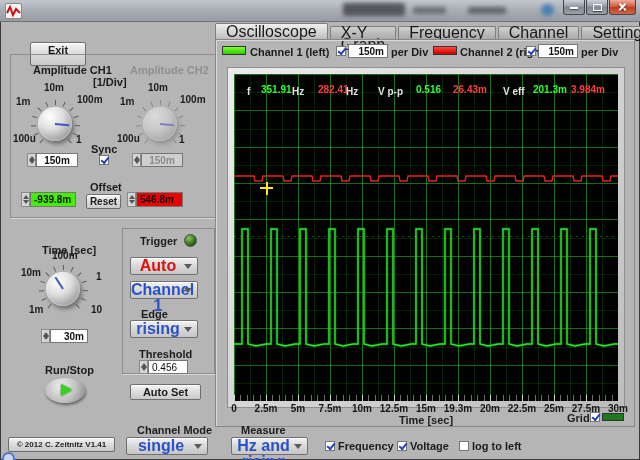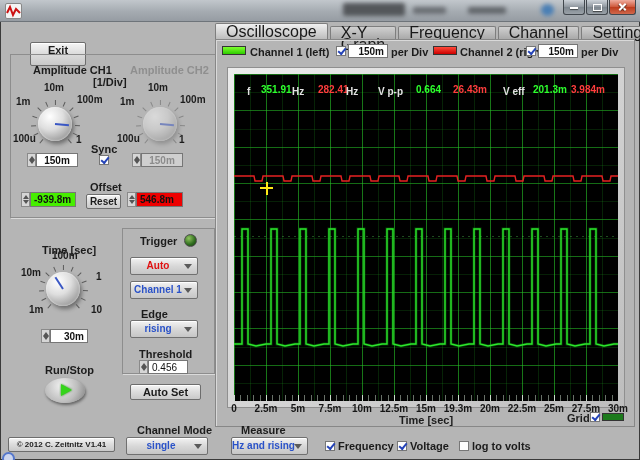--- a/index.html
+++ b/index.html
@@ -33,21 +33,21 @@
   .fld.gray{background:#cfcfcf;color:#8c8c8c;}
   .spin{position:absolute;width:9px;background:#d6d6d6;border:1px solid #8a8a8a;box-sizing:border-box;}
   .spin i{position:absolute;left:1px;width:0;height:0;border-left:3px solid transparent;border-right:3px solid transparent;}
   .spin .up{top:2px;border-bottom:4px solid #555;}
   .spin .dn{bottom:2px;border-top:4px solid #555;}
   .chk{position:absolute;width:10px;height:10px;background:#fdfdfd;border:1px solid #777;box-sizing:border-box;}
   .chk.on::after{content:"";position:absolute;left:1px;top:1px;width:6px;height:3px;
     border-left:2px solid #2443b8;border-bottom:2px solid #2443b8;transform:rotate(-50deg);}
   .drop{position:absolute;background:linear-gradient(#f3f3f3,#d8d8d8 50%,#c6c6c6);
     border:1px solid #707070;border-radius:2px;box-shadow:inset 0 1px 0 #fff;box-sizing:border-box;}
-  .drop .dtext{display:block;text-align:center;font-size:10px;font-weight:bold;line-height:16px;padding-right:12px;}
+  .drop .dtext{display:block;text-align:center;font-size:16px;font-weight:bold;line-height:16px;padding-right:12px;}
   .drop::after{content:"";position:absolute;right:5px;top:50%;margin-top:-2px;
     border-left:4px solid transparent;border-right:4px solid transparent;border-top:5px solid #5a5a5a;}
   .blue{color:#2a52c8;} .redtxt{color:#e01010;}
   .dial{position:absolute;width:56px;height:56px;}
   .knob{position:absolute;left:11px;top:11px;width:34px;height:34px;border-radius:50%;
     background:radial-gradient(circle at 35% 28%,#ffffff,#dedede 40%,#a8a8a8 72%,#6f6f6f);
     box-shadow:2px 3px 4px rgba(0,0,0,.4),inset 0 0 2px rgba(255,255,255,.8);}
   .needle{position:absolute;left:28px;top:27px;width:14px;height:2px;background:#3a57c4;transform-origin:0 50%;}
   .ktick{position:absolute;left:50%;top:50%;width:1px;height:5px;margin:-2.5px 0 0 -0.5px;background:#5c5c5c;}
   .dlbl{position:absolute;font-size:10px;font-weight:bold;color:#1c1c1c;white-space:nowrap;}
@@ -284,21 +284,21 @@
   <span class="lbl" style="left:581px;top:46px;">per Div</span>
 
   <div class="scope-frame"></div>
   <div class="plot">
     <span class="mtext mw" style="left:13px;top:12px;">f</span>
     <span class="mtext mg" style="left:27px;top:10px;">351.91</span>
     <span class="mtext mw" style="left:58px;top:12px;">Hz</span>
     <span class="mtext mr" style="left:84px;top:10px;">282.41</span>
     <span class="mtext mw" style="left:112px;top:12px;">Hz</span>
     <span class="mtext mw" style="left:144px;top:12px;">V p-p</span>
-    <span class="mtext mg" style="left:182px;top:10px;">0.664</span>
+    <span class="mtext mg" style="left:182px;top:10px;">0.516</span>
     <span class="mtext mr" style="left:219px;top:10px;">26.43m</span>
     <span class="mtext mw" style="left:269px;top:12px;">V eff</span>
     <span class="mtext mg" style="left:299px;top:10px;">201.3m</span>
     <span class="mtext mr" style="left:337px;top:10px;">3.984m</span>
     <div class="faintline"></div>
     <svg id="trace-svg" width="384" height="327" viewBox="0 0 384 327">
       <polyline id="g1b" fill="none" stroke="#0a8a0a" stroke-width="3" opacity="0.45" points="0,270 8,270 8,155 14,155 14,270 22,272 32,270 37,270 37,155 43,155 43,270 51,272 61,270 66,270 66,155 72,155 72,270 80,272 90,270 95,270 95,155 101,155 101,270 109,272 119,270 124,270 124,155 130,155 130,270 138,272 148,270 153,270 153,155 159,155 159,270 167,272 177,270 182,270 182,155 188,155 188,270 196,272 206,270 211,270 211,155 217,155 217,270 225,272 235,270 240,270 240,155 246,155 246,270 254,272 264,270 269,270 269,155 275,155 275,270 283,272 293,270 298,270 298,155 304,155 304,270 312,272 322,270 327,270 327,155 333,155 333,270 341,272 351,270 356,270 356,155 362,155 362,270 370,272 380,270 384,270"></polyline>
       <polyline id="r1" fill="none" stroke="#e62222" stroke-width="1.4" points="0,102 20,102 21,107 28,107 29,102 49,102 50,107 57,107 58,102 78,102 79,107 86,107 87,102 107,102 108,107 115,107 116,102 136,102 137,107 144,107 145,102 165,102 166,107 173,107 174,102 194,102 195,107 202,107 203,102 223,102 224,107 231,107 232,102 252,102 253,107 260,107 261,102 281,102 282,107 289,107 290,102 310,102 311,107 318,107 319,102 339,102 340,107 347,107 348,102 368,102 369,107 376,107 377,102 384,102"></polyline>
       <polyline id="g1" fill="none" stroke="#2de82d" stroke-width="1.4" points="0,270 8,270 8,155 14,155 14,270 22,272 32,270 37,270 37,155 43,155 43,270 51,272 61,270 66,270 66,155 72,155 72,270 80,272 90,270 95,270 95,155 101,155 101,270 109,272 119,270 124,270 124,155 130,155 130,270 138,272 148,270 153,270 153,155 159,155 159,270 167,272 177,270 182,270 182,155 188,155 188,270 196,272 206,270 211,270 211,155 217,155 217,270 225,272 235,270 240,270 240,155 246,155 246,270 254,272 264,270 269,270 269,155 275,155 275,270 283,272 293,270 298,270 298,155 304,155 304,270 312,272 322,270 327,270 327,155 333,155 333,270 341,272 351,270 356,270 356,155 362,155 362,270 370,272 380,270 384,270"></polyline>
     </svg>
@@ -329,15 +329,15 @@
 
   <span class="lbl" style="left:241px;top:424px;">Measure</span>
   <div class="drop" style="left:231px;top:437px;width:77px;height:18px;">
     <span class="dtext blue">Hz and rising</span>
   </div>
   <div class="chk on" style="left:325px;top:441px;"></div>
   <span class="lbl" style="left:338px;top:440px;">Frequency</span>
   <div class="chk on" style="left:397px;top:441px;"></div>
   <span class="lbl" style="left:410px;top:440px;">Voltage</span>
   <div class="chk" style="left:459px;top:441px;"></div>
-  <span class="lbl" style="left:472px;top:440px;">log to volts</span>
+  <span class="lbl" style="left:472px;top:440px;">log to left</span>
 
 </div>
 
 </body></html>

